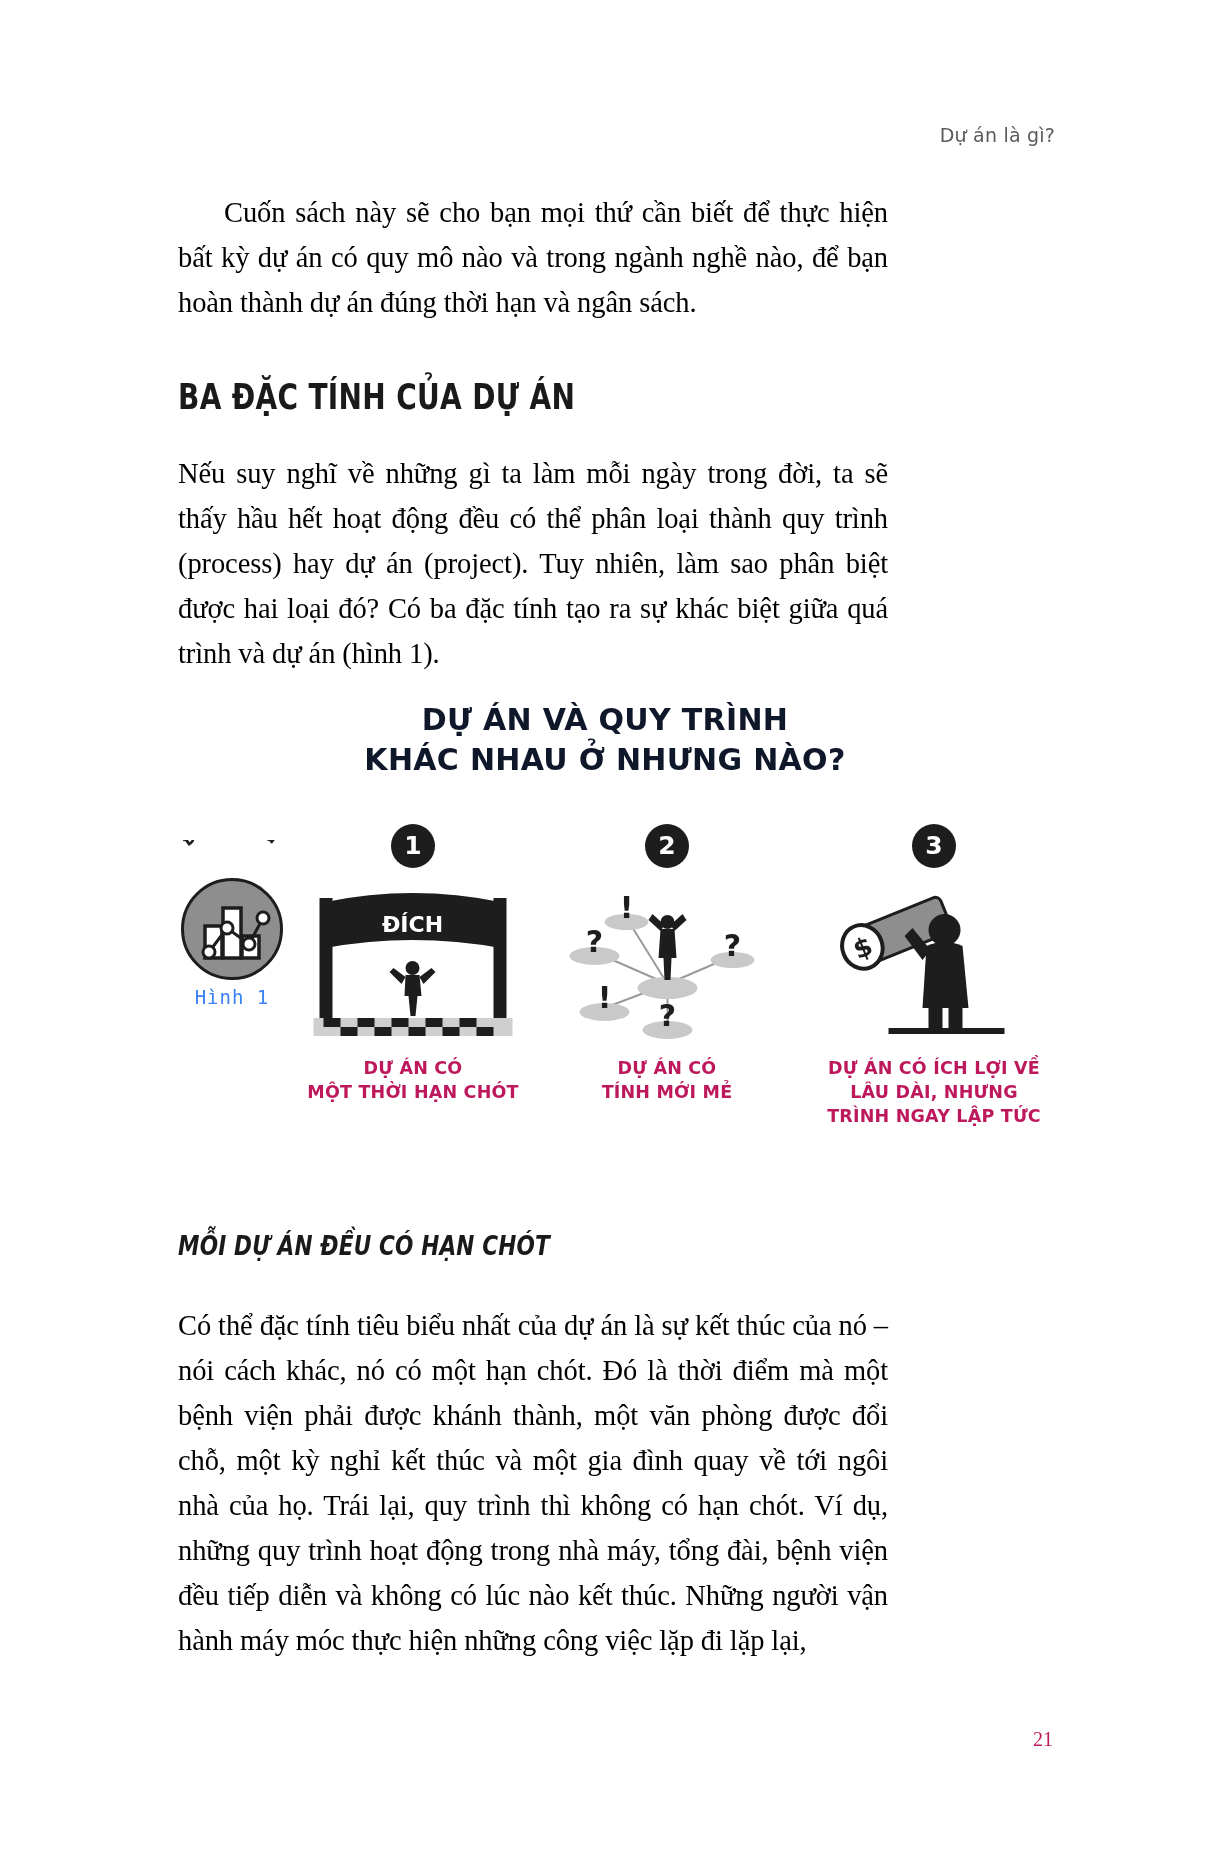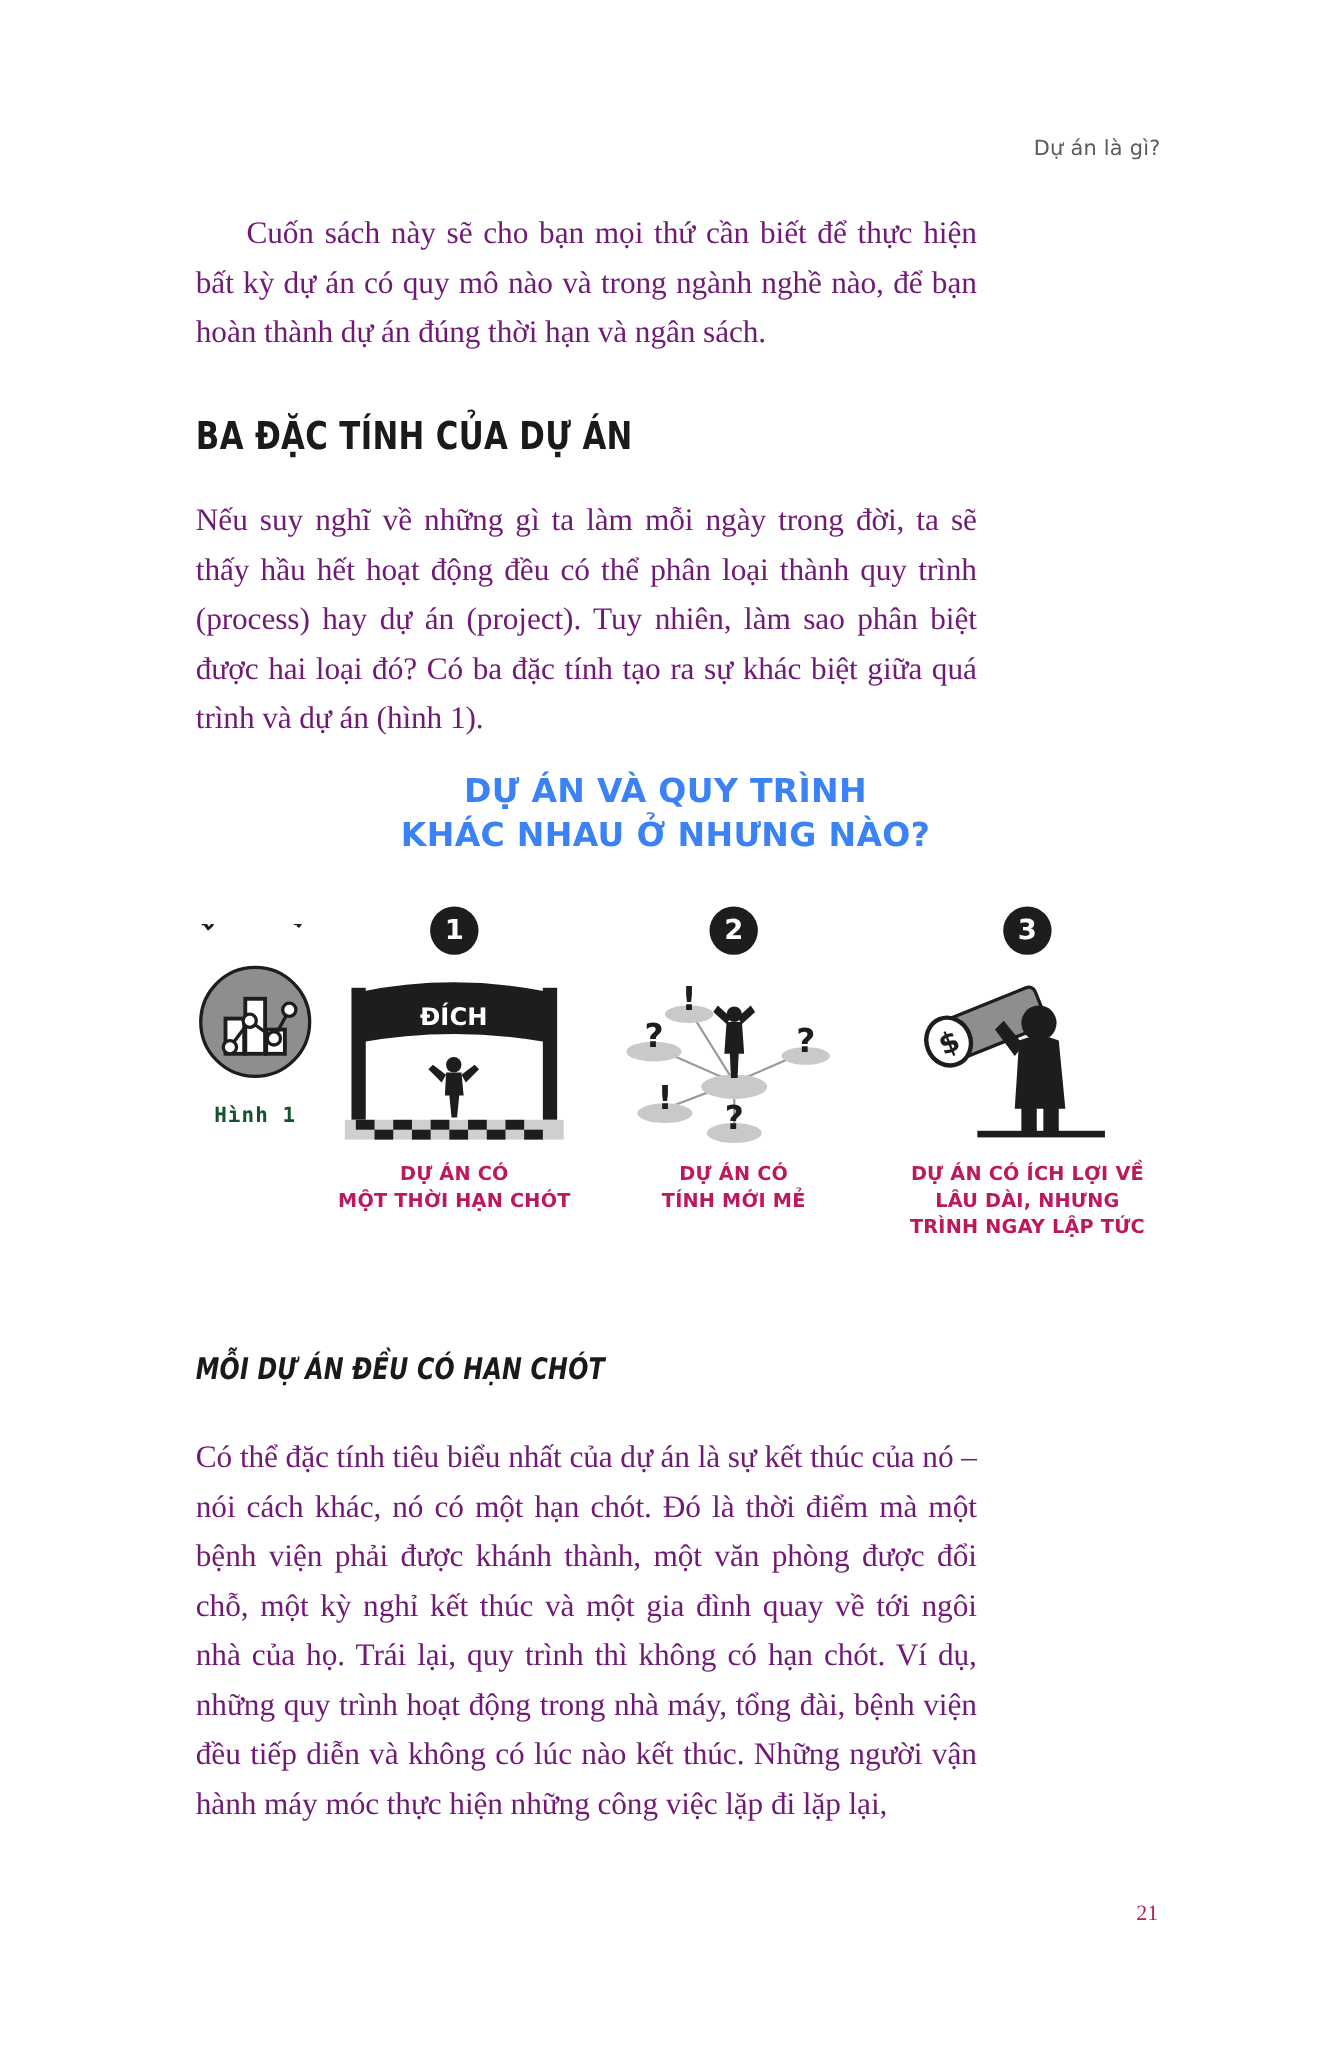--- a/index.html
+++ b/index.html
@@ -36,21 +36,21 @@
     width: 710px;
   }
 
   p.body {
     font-family: "Liberation Serif", serif;
     font-size: 28.5px;
     line-height: 45px;
     text-align: justify;
     text-justify: inter-word;
     margin: 0;
-    color: #701a75;
+    color: #000000;
     letter-spacing: -0.1px;
   }
   p.body.indent { text-indent: 46px; }
 
   h2.section-heading {
     font-family: "DejaVu Sans", sans-serif;
     font-weight: bold;
     font-size: 35px;
     line-height: 40px;
     letter-spacing: 0.4px;
@@ -79,21 +79,21 @@
     top: 700px;
     width: 930px;
   }
   .figure-title {
     text-align: center;
     font-family: "DejaVu Sans", sans-serif;
     font-weight: bold;
     font-size: 30px;
     line-height: 40px;
     letter-spacing: 0.3px;
-    color: #3b82f6;
+    color: #0f172a;
     margin: 0 0 44px 0;
   }
   .figure-title span { display: block; }
 
   .figure-row {
     position: relative;
     height: 300px;
   }
 
   
@@ -112,26 +112,25 @@
   .badge-circle {
     width: 96px;
     height: 96px;
     border-radius: 50%;
     background: #8e8e8e;
     border: 3px solid #1d1d1d;
     margin: 0 auto;
     position: relative;
   }
   .badge-label {
-    margin-top: 23px;
+    margin-top: 6px;
     font-family: "DejaVu Sans Mono", monospace;
     font-size: 19px;
-    color: #14532d;
+    color: #3b82f6;
     letter-spacing: 1px;
-    font-weight: bold;
   }
 
   
   .panel {
     position: absolute;
     top: 0;
     width: 230px;
     text-align: center;
   }
   .panel-1 { left: 158px; }

